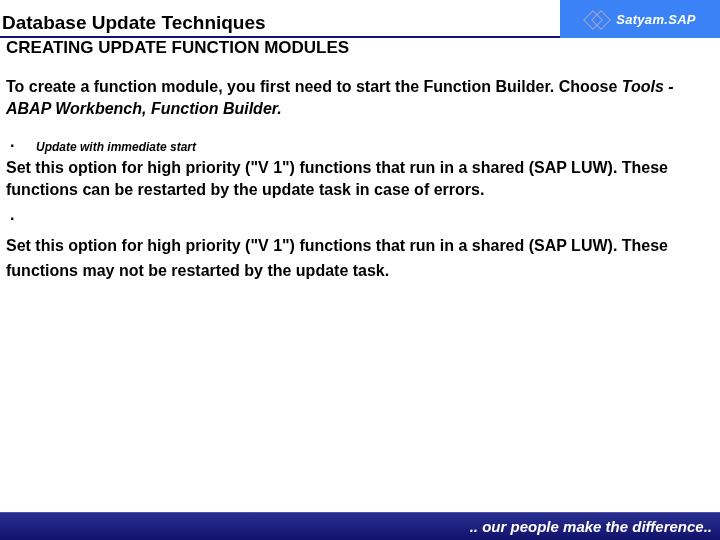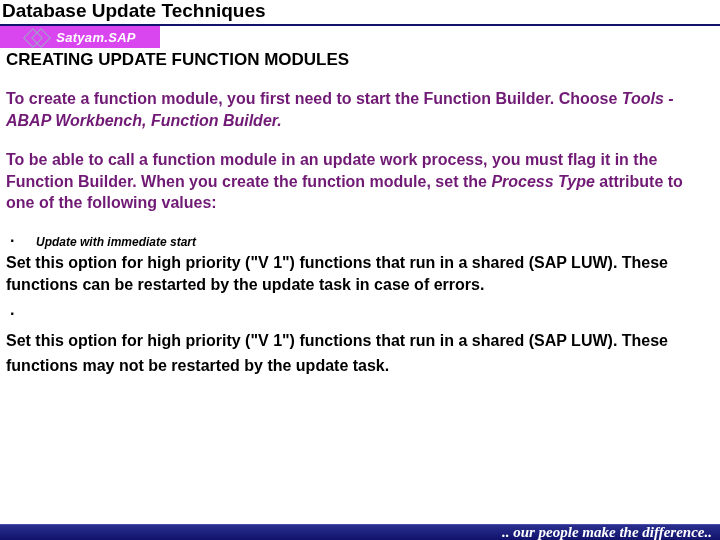--- a/index.html
+++ b/index.html
@@ -9,39 +9,38 @@
     background: #ffffff;
     font-family: Arial, Helvetica, sans-serif;
     overflow: hidden;
     position: relative;
   }
   .header {
     width: 720px;
     height: 38px;
     display: flex;
     align-items: stretch;
-    flex-direction: column;
   }
   .header-title-wrap {
     flex: 1;
     background: #ffffff;
     border-bottom: 2px solid #10126b;
     display: flex;
     align-items: flex-end;
     padding-bottom: 2px;
   }
   .header-title {
     font-size: 19px;
     font-weight: bold;
     color: #000;
     padding-left: 2px;
   }
   .header-logo {
     width: 160px;
-    background: #d946ef;
+    background: #3b82f6;
     display: flex;
     align-items: center;
     justify-content: center;
     gap: 6px;
   }
   .satyam-mark {
     width: 26px;
     height: 22px;
     position: relative;
   }
@@ -58,32 +57,32 @@
   .satyam-mark::before { left: 2px; top: 5px; }
   .satyam-mark::after { left: 10px; top: 5px; }
   .brand-text {
     color: #fff;
     font-weight: bold;
     font-style: italic;
     font-size: 13px;
     letter-spacing: 0.3px;
   }
   .content {
-    padding: 12px 6px 0 6px;
+    padding: 0 6px 0 6px;
   }
   .section-title {
     font-size: 17px;
     font-weight: bold;
     color: #000;
     margin-bottom: 18px;
   }
   .para {
     font-size: 16px;
     font-weight: bold;
-    color: #701a75;
+    color: #000000;
     line-height: 1.35;
     margin-bottom: 18px;
   }
   .em { font-style: italic; }
   .bullet-row {
     display: flex;
     align-items: baseline;
     margin-bottom: 2px;
   }
   .bullet {
@@ -108,23 +107,22 @@
     font-size: 16px;
     font-weight: bold;
     line-height: 1.55;
     margin-top: 6px;
   }
   .footer {
     position: absolute;
     left: 0;
     bottom: 0;
     width: 720px;
-    height: 16px;
+    height: 28px;
     display: flex;
-    font-family: Liberation Serif, serif;
   }
   .footer-bar {
     flex: 1;
     background: linear-gradient(#2a2f8f, #10126b);
     border-top: 1px solid #4b4fa8;
   }
   .footer-tag {
     width: 280px;
     background: linear-gradient(#2a2f8f, #10126b);
     border-top: 1px solid #4b4fa8;
@@ -151,23 +149,20 @@
   </div>
 </div>
 
 <div class="content">
   <div class="section-title">CREATING UPDATE FUNCTION MODULES</div>
 
   <div class="para">
     <span>To create a function module, you first need to start the Function Builder. Choose </span><span class="em">Tools - ABAP Workbench, Function Builder.</span>
   </div>
 
-  <div class="para">
-    <span>To be able to call a function module in an update work process, you must flag it in the Function Builder. When you create the function module, set the </span><span class="em">Process Type</span><span> attribute to one of the following values:</span>
-  </div>
 
   <div class="bullet-row">
     <div class="bullet">·</div>
     <div class="bullet-text">Update with immediate start</div>
   </div>
   <div class="bullet-desc">Set this option for high priority ("V 1") functions that run in a shared (SAP LUW). These functions can be restarted by the update task in case of errors.</div>
 
   <div class="bullet-row">
     <div class="bullet">·</div>
   </div>

